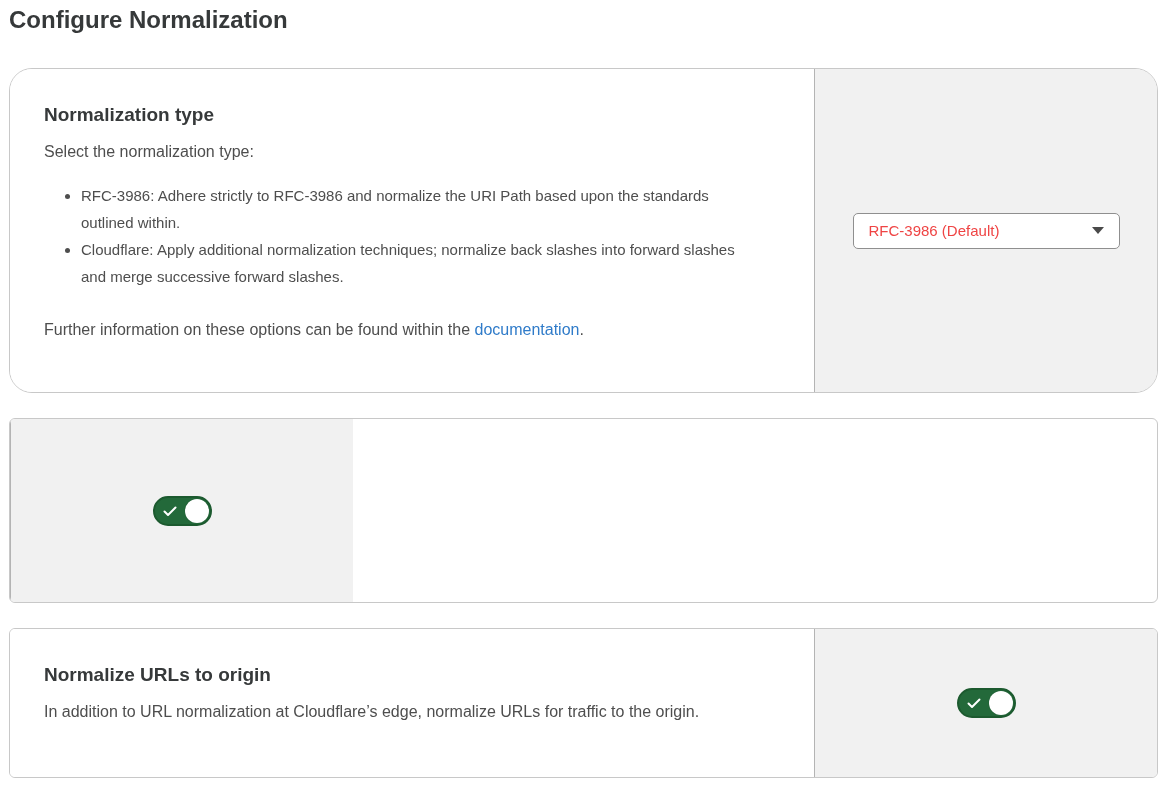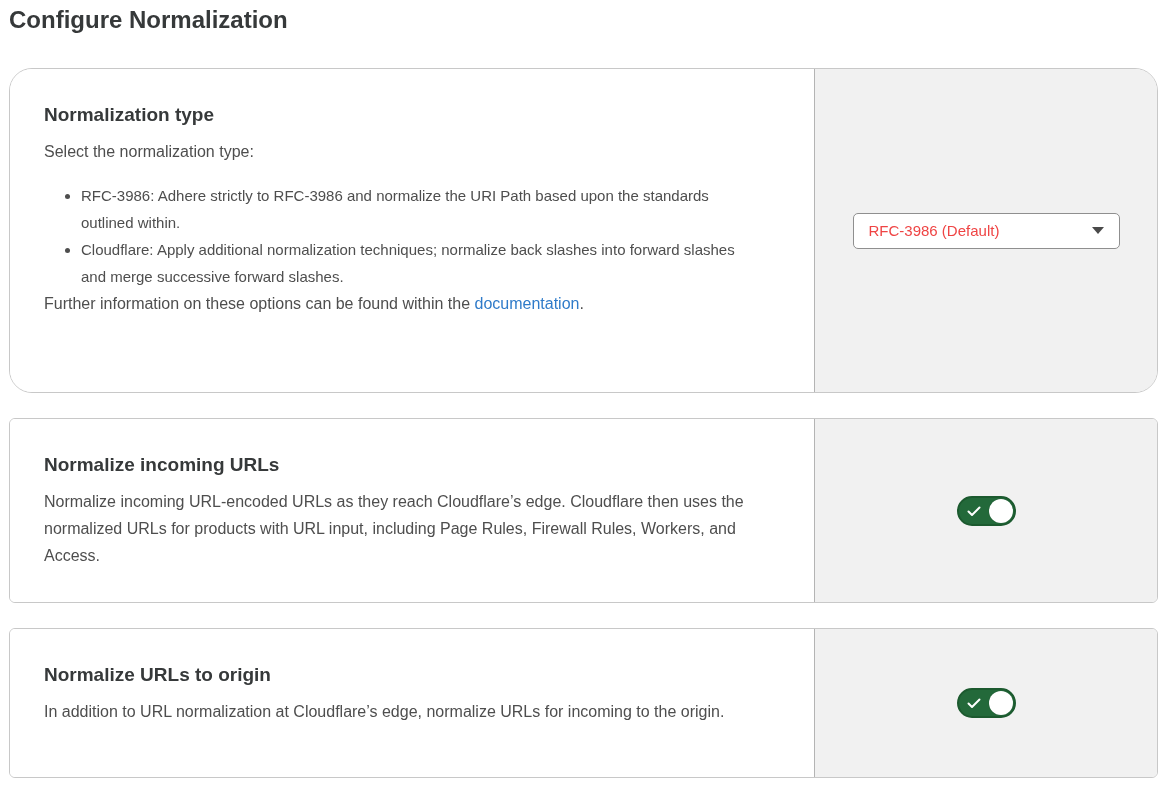--- a/index.html
+++ b/index.html
@@ -66,21 +66,21 @@
   .bullet-list {
     margin: 17px 0 0 0;
     padding: 0 0 0 37px;
     max-width: 700px;
   }
   .bullet-list li {
     font-size: 15px;
     line-height: 27px;
     color: #4e4e4e;
   }
-  .footer-note { }
+  .footer-note { margin-top: 26px; }
   .doc-link {
     color: #2f7bc9;
     text-decoration: none;
     cursor: pointer;
   }
 
   
   .select-box {
     width: 267px;
     height: 36px;
@@ -152,38 +152,34 @@
     </div>
     <div class="card-aside">
       <div class="select-box" role="combobox">
         <span class="select-value">RFC-3986 (Default)</span>
         <span class="caret-down"></span>
       </div>
     </div>
   </section>
 
   <section class="card card-2">
-    <div class="card-main">
-      <h2 class="card-heading">Normalize incoming URLs</h2>
-      <p class="body-text">Normalize incoming URL-encoded URLs as they reach Cloudflare’s edge. Cloudflare then uses the normalized URLs for products with URL input, including Page Rules, Firewall Rules, Workers, and Access.</p>
-    </div>
     <div class="card-aside">
       <div class="toggle" role="switch" aria-checked="on">
         <svg class="toggle-check" viewBox="0 0 14 11">
           <path d="M1.5 5.5 L5 9 L12.5 1.5" fill="none" stroke="#ffffff" stroke-width="2" stroke-linecap="round" stroke-linejoin="round"></path>
         </svg>
         <span class="toggle-knob"></span>
       </div>
     </div>
   </section>
 
   <section class="card card-3">
     <div class="card-main">
       <h2 class="card-heading">Normalize URLs to origin</h2>
-      <p class="body-text">In addition to URL normalization at Cloudflare’s edge, normalize URLs for incoming to the origin.</p>
+      <p class="body-text">In addition to URL normalization at Cloudflare’s edge, normalize URLs for traffic to the origin.</p>
     </div>
     <div class="card-aside">
       <div class="toggle" role="switch" aria-checked="on">
         <svg class="toggle-check" viewBox="0 0 14 11">
           <path d="M1.5 5.5 L5 9 L12.5 1.5" fill="none" stroke="#ffffff" stroke-width="2" stroke-linecap="round" stroke-linejoin="round"></path>
         </svg>
         <span class="toggle-knob"></span>
       </div>
     </div>
   </section>

